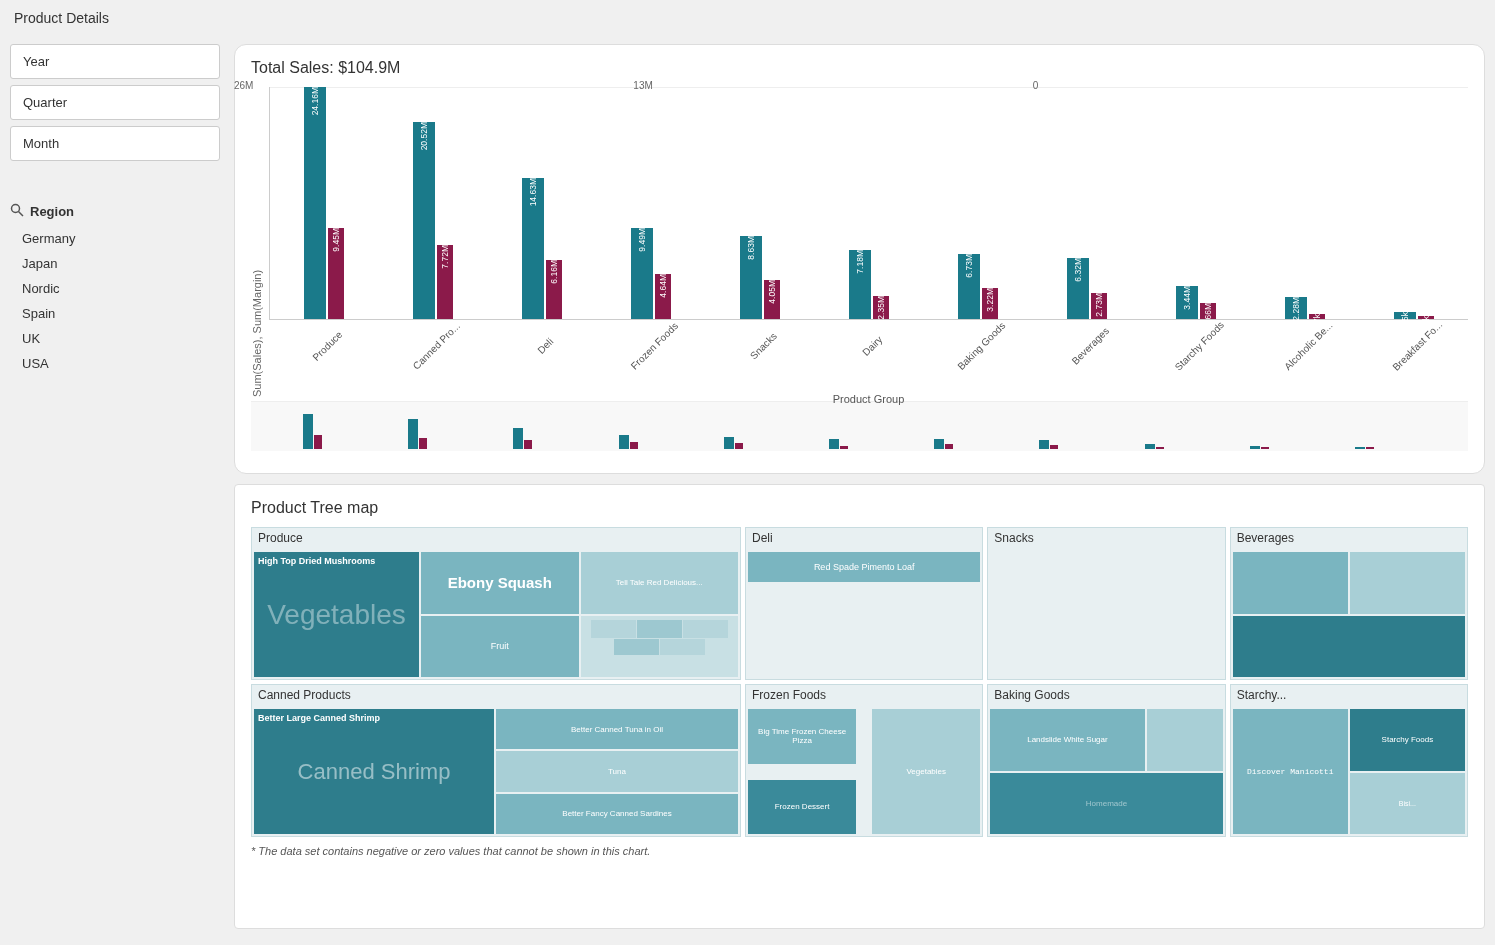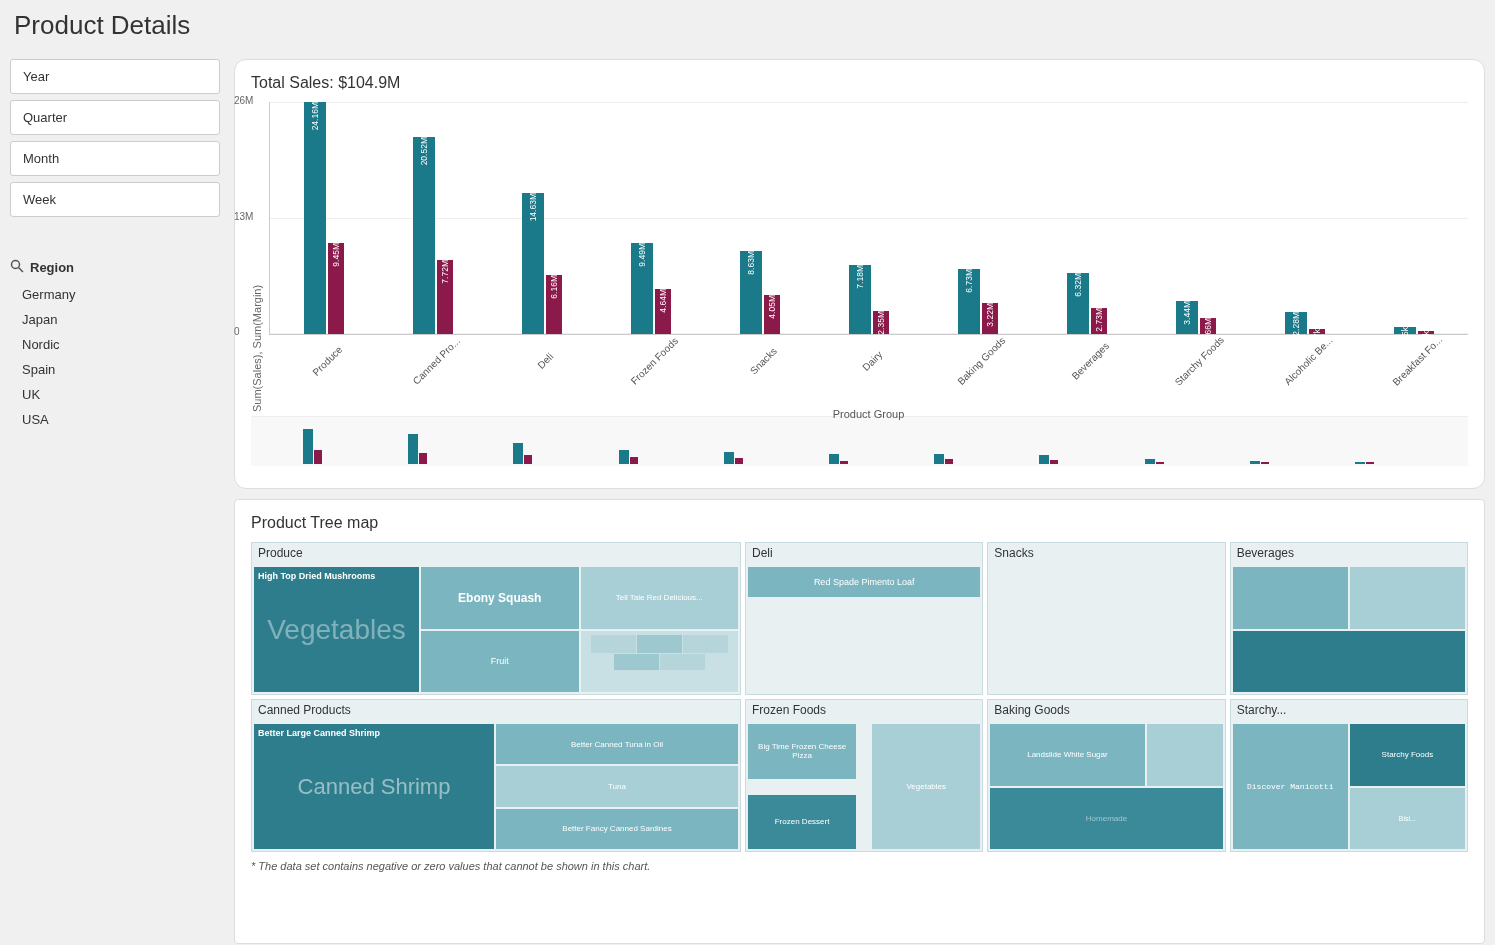--- a/index.html
+++ b/index.html
@@ -1,19 +1,19 @@
 <!DOCTYPE html>
 <html><head>
   <meta charset="utf-8">
   <style>
     * { box-sizing: border-box; margin: 0; padding: 0; }
     body { font-family: 'Segoe UI', Arial, sans-serif; background: #f0f0f0; color: #333; font-size: 13px; }
 
     .page-title {
-      font-size: 26px;
+      font-size: 14px;
       font-weight: 300;
       padding: 10px 14px;
       color: #333;
       background: #f0f0f0;
     }
 
     .layout {
       display: flex;
       height: calc(100vh - 44px);
     }
@@ -121,21 +121,20 @@
       border-left: 1px solid #ccc;
       border-bottom: 1px solid #ccc;
       position: relative;
       padding-bottom: 0;
     }
 
     .y-gridlines {
       position: absolute;
       left: 0; right: 0; top: 0; bottom: 0;
       display: flex;
-      flex-direction: column;
       justify-content: space-between;
       pointer-events: none;
     }
 
     .y-line {
       border-top: 1px solid #eee;
       width: 100%;
       position: relative;
     }
 
@@ -318,21 +317,20 @@
 <body>
 
 <div class="page-title">Product Details</div>
 
 <div class="layout">
 
   <div class="sidebar">
     <button class="filter-btn">Year</button>
     <button class="filter-btn">Quarter</button>
     <button class="filter-btn">Month</button>
-    <button class="filter-btn">Week</button>
 
     <div class="sidebar-divider"></div>
 
     <div class="region-section">
       <div class="region-header">
         <span>
           <svg width="14" height="14" viewBox="0 0 14 14" fill="none">
             <circle cx="5.5" cy="5.5" r="4" stroke="#555" stroke-width="1.5"></circle>
             <line x1="8.5" y1="8.5" x2="13" y2="13" stroke="#555" stroke-width="1.5"></line>
           </svg>
@@ -553,21 +551,21 @@
       <div class="treemap-grid">
 
         <div class="tm-cell tm-produce">
           <div class="tm-header">Produce</div>
           <div style="position:absolute;top:22px;left:0;right:0;bottom:0;display:grid;grid-template-columns:165px 1fr 1fr;grid-template-rows:1fr 1fr;gap:2px;padding:2px;">
             <div class="tm-block" style="grid-row:1/3;background:#2e7d8c;position:relative;">
               <span style="font-size:9px;font-weight:700;color:#fff;position:absolute;top:4px;left:4px;">High Top Dried Mushrooms</span>
               <span style="font-size:28px;font-weight:200;color:rgba(255,255,255,0.4);">Vegetables</span>
             </div>
             <div class="tm-block tm-block-light" style="position:relative;">
-              <span style="font-size:12px;font-weight:600;color:#fff;">Ebony Squash</span>
+              <span style="font-size:15px;font-weight:600;color:#fff;">Ebony Squash</span>
             </div>
             <div class="tm-block tm-block-lighter" style="position:relative;">
               <span style="font-size:8px;color:#fff;text-align:center;">Tell Tale Red Delicious...</span>
             </div>
             <div class="tm-block tm-block-light" style="position:relative;display:flex;align-items:center;justify-content:center;">
               <span style="font-size:9px;color:#fff;">Fruit</span>
             </div>
             <div class="tm-block tm-block-lightest" style="display:flex;flex-wrap:wrap;gap:1px;align-content:flex-start;">
               <div style="background:#b5d5db;width:30%;height:35%;"></div>
               <div style="background:#9dc8d0;width:30%;height:35%;"></div>

